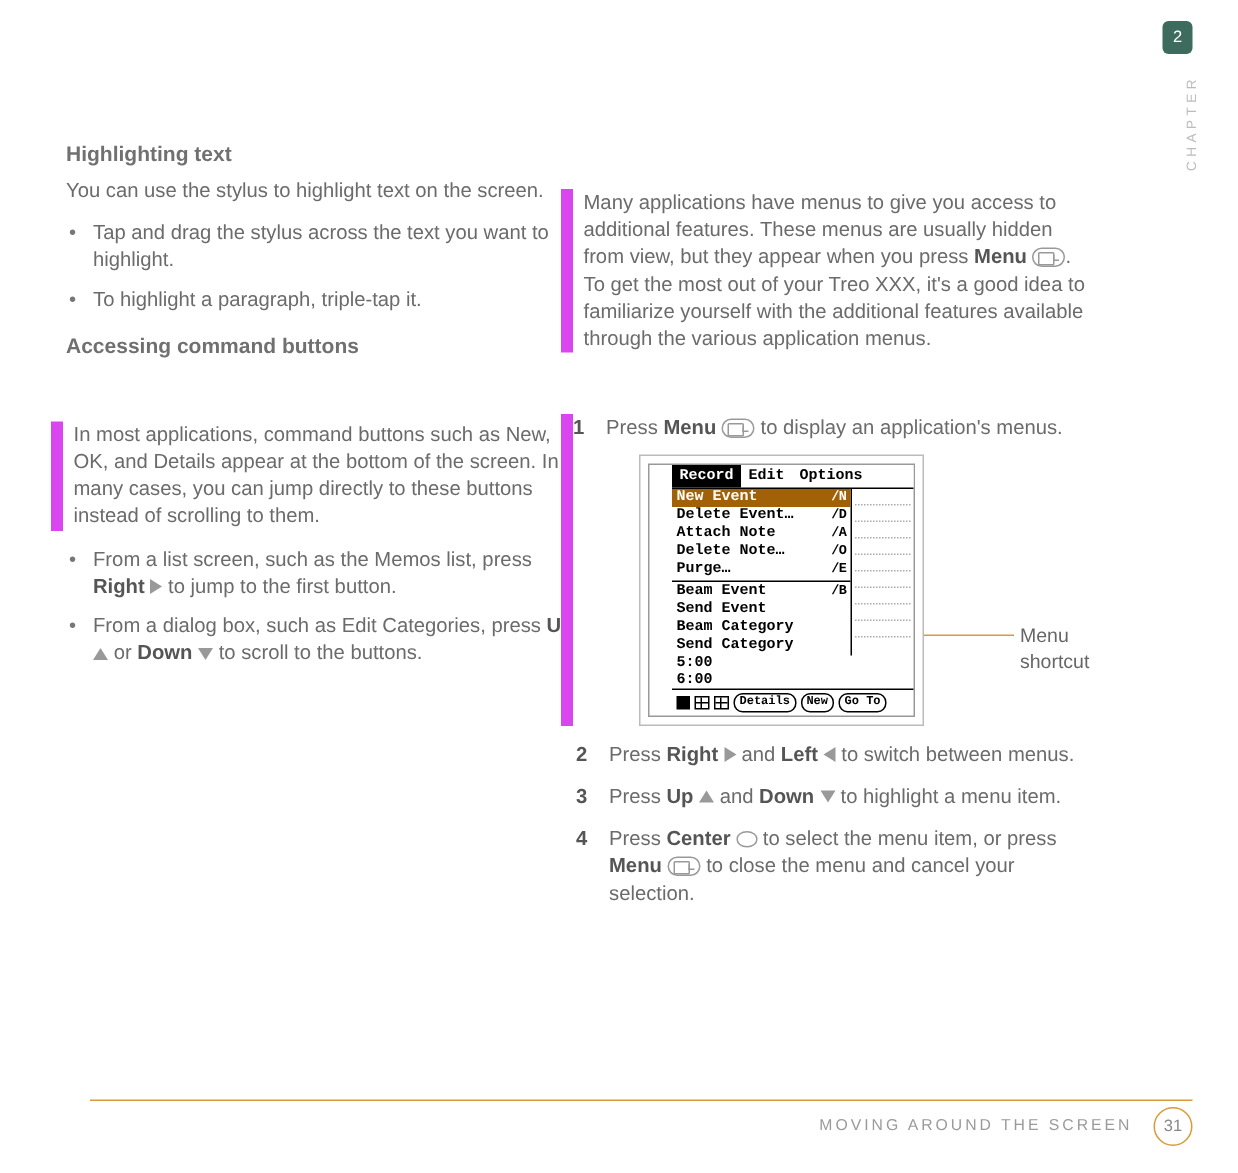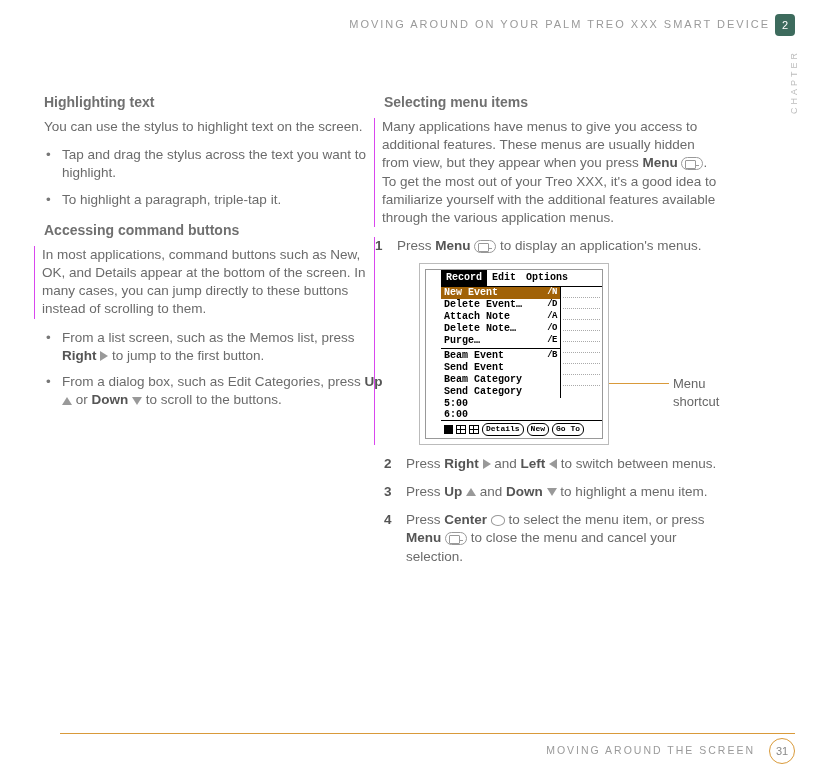--- a/index.html
+++ b/index.html
@@ -17,21 +17,21 @@
   .sec-title { font-weight: bold; color: #707070; margin: 8px 0 6px 0; font-size: 14px; }
   p.block { margin-bottom: 10px; }
   ul.bul { list-style: none; margin: 4px 0 12px 0; }
   ul.bul li { position: relative; padding-left: 18px; margin-bottom: 8px; }
   ul.bul li::before { content: "•"; position: absolute; left: 2px; color: #777; }
   ol.num { list-style: none; margin: 4px 0 12px 0; }
   ol.num li { position: relative; padding-left: 22px; margin-bottom: 10px; }
   ol.num li .n { position: absolute; left: 0; font-weight: bold; color: #555; }
   b { color: #555; font-weight: bold; }
 
-  .change-bar { border-left: 1px solid #d946ef; padding-left: 0; margin-left: -10px; padding-left: 7px; }
+  .change-bar { border-left: 8px solid #d946ef; padding-left: 0; margin-left: -10px; padding-left: 7px; margin-top: 41px; }
 
   .key-icon { display: inline-block; vertical-align: middle; }
   .key-dpad-right { width: 0; height: 0; border-top: 5px solid transparent; border-bottom: 5px solid transparent; border-left: 8px solid #999; }
   .key-dpad-left { width: 0; height: 0; border-top: 5px solid transparent; border-bottom: 5px solid transparent; border-right: 8px solid #999; }
   .key-dpad-up { width: 0; height: 0; border-left: 5px solid transparent; border-right: 5px solid transparent; border-bottom: 8px solid #999; }
   .key-dpad-down { width: 0; height: 0; border-left: 5px solid transparent; border-right: 5px solid transparent; border-top: 8px solid #999; }
   .key-center { width: 14px; height: 11px; border: 1.5px solid #999; border-radius: 7px / 5px; display: inline-block; }
   .key-menu { display: inline-block; width: 22px; height: 13px; border: 1.3px solid #999; border-radius: 7px; position: relative; vertical-align: middle; }
   .key-menu::before { content: ""; position: absolute; top: 2px; left: 3px; width: 9px; height: 7px; border: 1px solid #999; border-radius: 1px; }
   .key-menu::after { content: ""; position: absolute; top: 4px; right: 3px; width: 3px; height: 3px; border-left: 1px solid #999; border-bottom: 1px solid #999; }
@@ -65,21 +65,20 @@
 
   .footer-rule { position: absolute; left: 60px; right: 30px; bottom: 48px; border-top: 1px solid #d99a3a; }
   .footer-text { position: absolute; right: 70px; bottom: 26px; letter-spacing: 2px; font-size: 10.5px; color: #9a9a9a; }
   .page-num { position: absolute; right: 30px; bottom: 18px; width: 26px; height: 26px; border: 1px solid #d99a3a; border-radius: 50%; display: flex; align-items: center; justify-content: center; font-size: 11px; color: #888; }
 </style>
 </head>
 <body>
 
 <div class="page">
 
-  <div class="header">MOVING AROUND ON YOUR PALM TREO XXX SMART DEVICE</div>
   <div class="chapter-tab">2</div>
   <div class="chapter-label">CHAPTER</div>
 
   <div class="content">
 
     <div class="col">
       <div class="sec-title">Highlighting text</div>
       <p class="block">You can use the stylus to highlight text on the screen.</p>
       <ul class="bul">
         <li>Tap and drag the stylus across the text you want to highlight.</li>
@@ -98,21 +97,20 @@
           <span>From a dialog box, such as Edit Categories, press </span><b>Up</b>
           <span class="key-icon key-dpad-up"></span>
           <span> or </span><b>Down</b>
           <span class="key-icon key-dpad-down"></span>
           <span> to scroll to the buttons.</span>
         </li>
       </ul>
     </div>
 
     <div class="col">
-      <div class="sec-title">Selecting menu items</div>
       <p class="block change-bar">
         <span>Many applications have menus to give you access to additional features. These menus are usually hidden from view, but they appear when you press </span><b>Menu</b>
         <span class="key-menu"></span><span>. To get the most out of your Treo XXX, it's a good idea to familiarize yourself with the additional features available through the various application menus.</span>
       </p>
 
       <ol class="num">
         <li class="change-bar"><span class="n">1</span>
           <span>Press </span><b>Menu</b>
           <span class="key-menu"></span>
           <span> to display an application's menus.</span>

